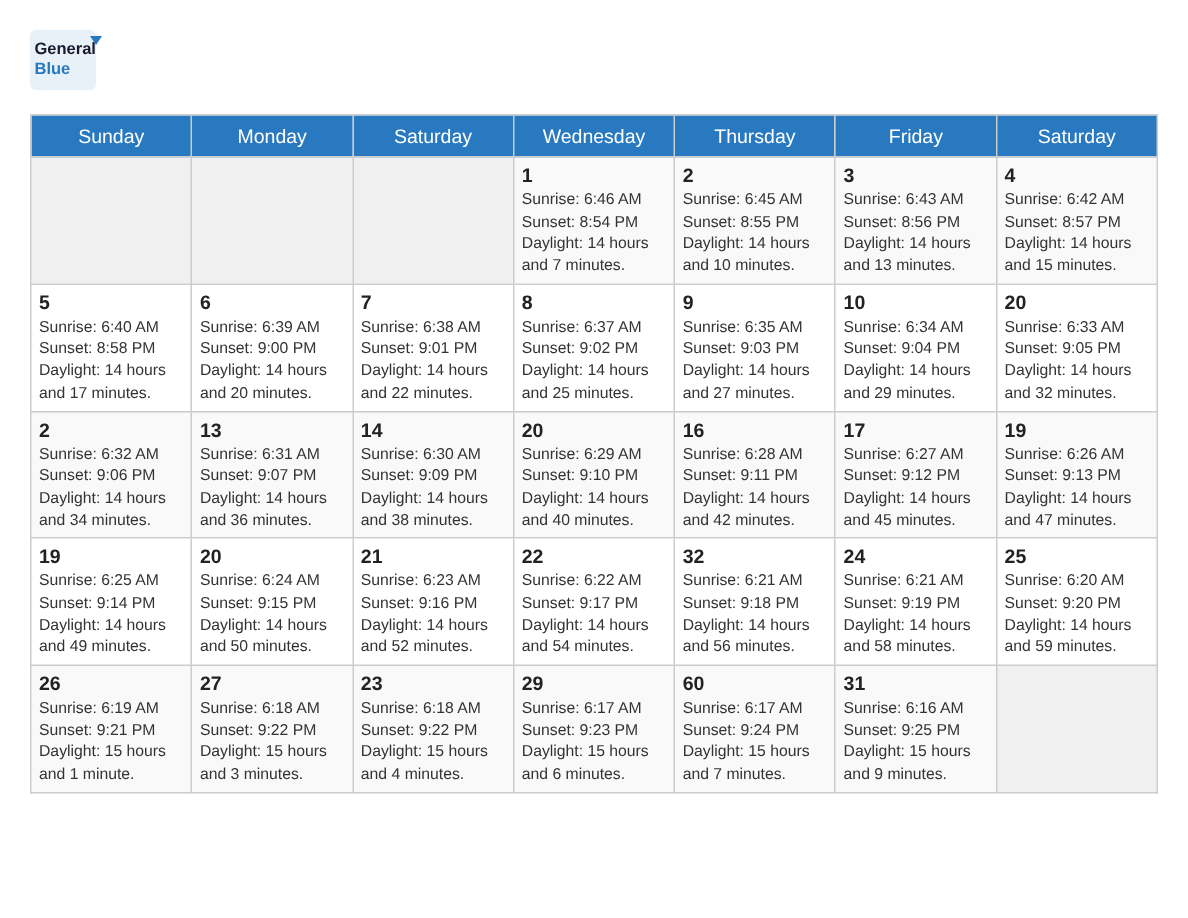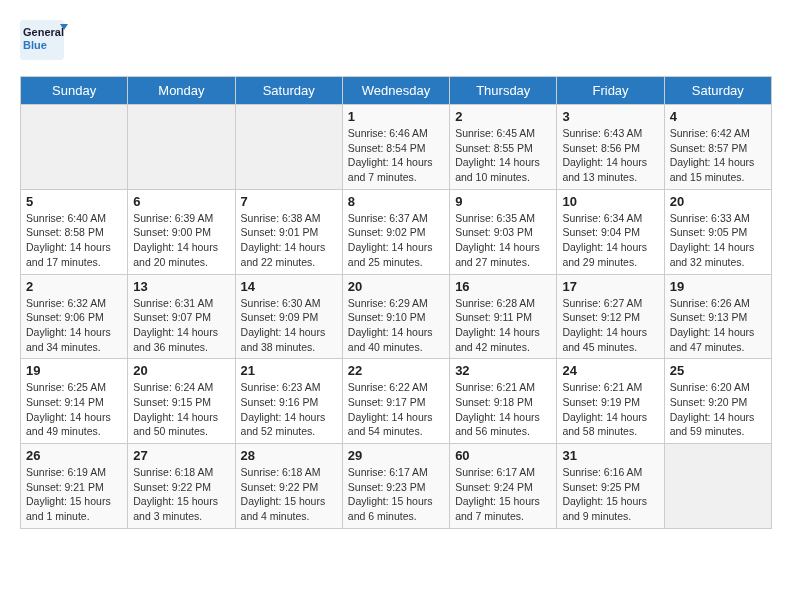--- a/index.html
+++ b/index.html
@@ -221,21 +221,21 @@
       <tr>
         <td>
           <span class="day-number">26</span>
           <div class="day-info">Sunrise: 6:19 AM<br>Sunset: 9:21 PM<br>Daylight: 15 hours and 1 minute.</div>
         </td>
         <td>
           <span class="day-number">27</span>
           <div class="day-info">Sunrise: 6:18 AM<br>Sunset: 9:22 PM<br>Daylight: 15 hours and 3 minutes.</div>
         </td>
         <td>
-          <span class="day-number">28</span>
+          <span class="day-number">23</span>
           <div class="day-info">Sunrise: 6:18 AM<br>Sunset: 9:22 PM<br>Daylight: 15 hours and 4 minutes.</div>
         </td>
         <td>
           <span class="day-number">29</span>
           <div class="day-info">Sunrise: 6:17 AM<br>Sunset: 9:23 PM<br>Daylight: 15 hours and 6 minutes.</div>
         </td>
         <td>
           <span class="day-number">60</span>
           <div class="day-info">Sunrise: 6:17 AM<br>Sunset: 9:24 PM<br>Daylight: 15 hours and 7 minutes.</div>
         </td>

